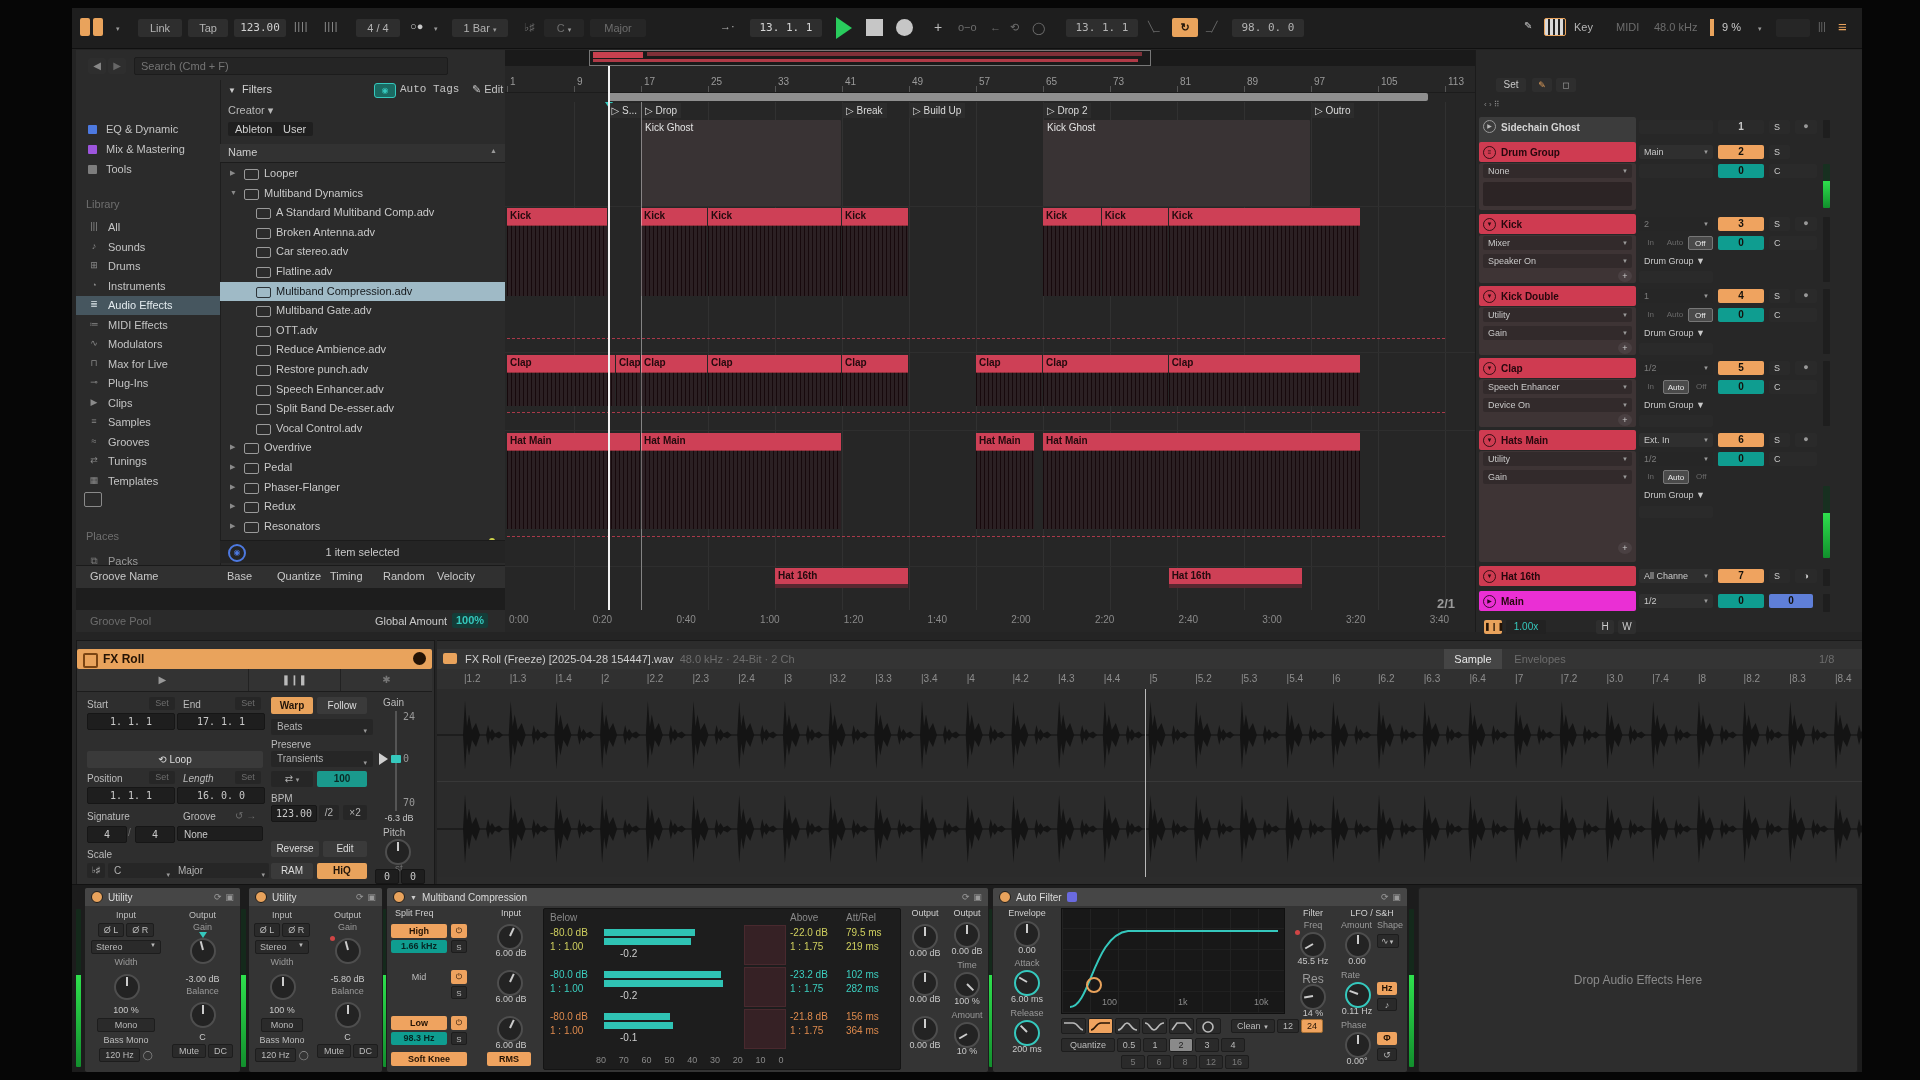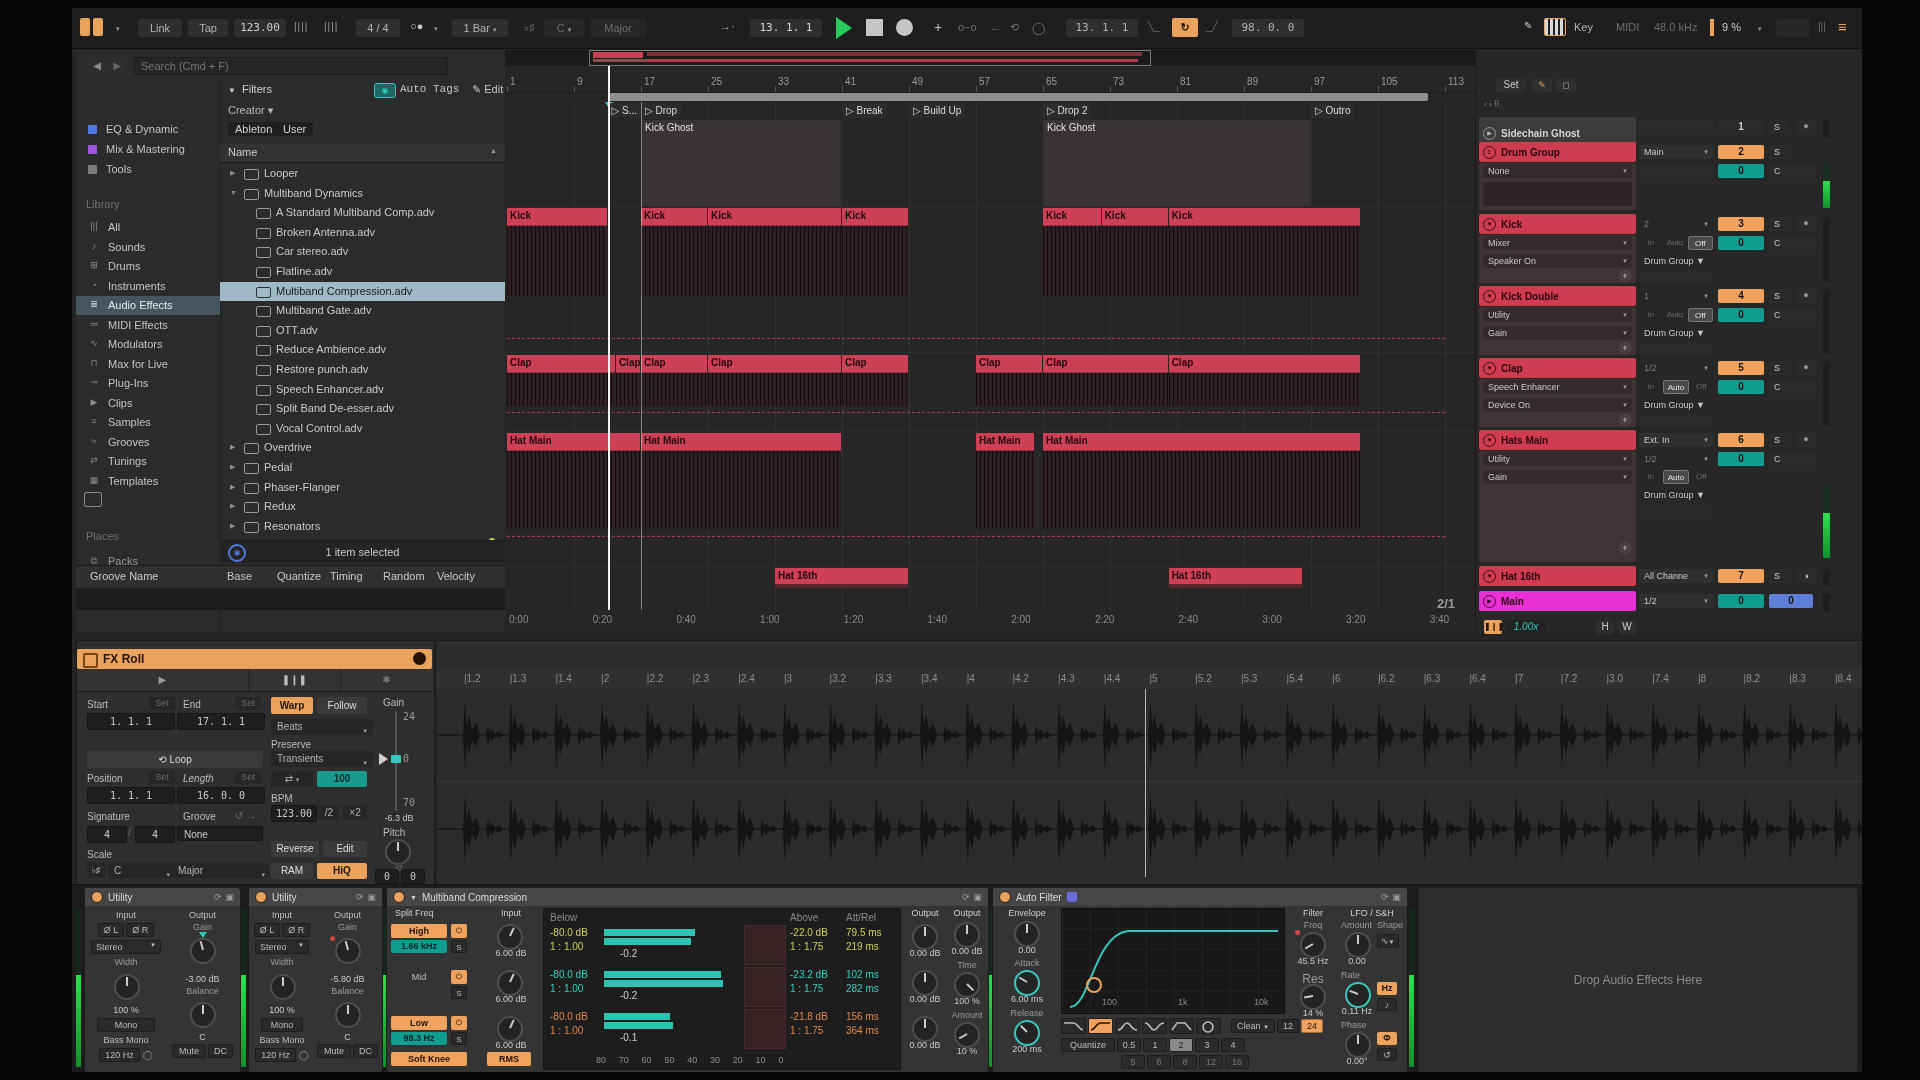--- a/index.html
+++ b/index.html
@@ -277,20 +277,25 @@
     </div>
     <div id="groove-header" class="abs" style="left:0;top:515px;width:429px;height:23px;background:#303030;border-top:1px solid #1a1a1a;">
         <div style="position: absolute; left: 14px; top: 4px; font-size: 11px; color: rgb(201, 201, 201);">Groove Name</div>
         <div style="position: absolute; left: 151px; top: 4px; font-size: 11px; color: rgb(201, 201, 201);">Base</div>
         <div style="position: absolute; left: 201px; top: 4px; font-size: 11px; color: rgb(201, 201, 201);">Quantize</div>
         <div style="position: absolute; left: 254px; top: 4px; font-size: 11px; color: rgb(201, 201, 201);">Timing</div>
         <div style="position: absolute; left: 307px; top: 4px; font-size: 11px; color: rgb(201, 201, 201);">Random</div>
         <div style="position: absolute; left: 361px; top: 4px; font-size: 11px; color: rgb(201, 201, 201);">Velocity</div>
       </div>
     <div class="abs" style="left:0;top:538px;width:429px;height:22px;background:#1d1d1d;"></div>
+    <div class="abs" style="left:0;top:560px;width:429px;height:22px;background:#2a2a2a;">
+      <div class="abs dim" style="left:14px;top:5px;font-size:11px;">Groove Pool</div>
+      <div class="abs" style="left:299px;top:5px;color:#c9c9c9;font-size:11px;">Global Amount</div>
+      <div class="abs tbx" style="left:376px;top:3px;width:36px;height:15px;line-height:15px;background:#143c38;color:#35c8bd;font-size:11px;">100%</div>
+    </div>
   </div>
 
   <div class="abs" id="arr" style="left:433px;top:42px;width:970px;height:582px;background:#262626;overflow:hidden;">
       <div style="position: absolute; left: 0px; top: 0px; width: 970px; height: 16px; background: rgb(26, 26, 26); border-bottom: 1px solid rgb(51, 51, 51);">
         <div style="position: absolute; left: 88px; top: 2px; width: 50px; height: 6px; background: rgb(200, 65, 79);"></div>
         <div style="position: absolute; left: 88px; top: 9px; width: 545px; height: 3px; background: rgb(176, 58, 71);"></div>
         <div style="position: absolute; left: 142px; top: 2px; width: 495px; height: 4px; background: rgb(126, 48, 56);"></div>
         <div style="position: absolute; left: 84px; top: 0px; width: 560px; height: 14px; border: 1px solid rgb(119, 119, 119);"></div>
       </div>
       <div style="position: absolute; left: 0px; top: 16px; width: 970px; height: 26px; background: rgb(38, 38, 38); border-bottom: 1px solid rgb(28, 28, 28);">
@@ -502,21 +507,21 @@
       <div style="position: absolute; left: 924.7px; top: 564px; font-size: 10px; color: rgb(138, 138, 138);">3:40</div>
       <div style="position: absolute; left: 932px; top: 546px; font-size: 13px; color: rgb(154, 154, 154); font-weight: bold;">2/1</div>
     </div>
 
   <div class="abs" id="panel" style="left:1403px;top:42px;width:387px;height:582px;background:#272727;border-left:1px solid #1b1b1b;">
       <div style="position: absolute; left: 20px; top: 28px; width: 30px; height: 14px; background: rgb(46, 46, 46); border-radius: 2px; text-align: center; line-height: 14px; font-size: 10px; color: rgb(201, 201, 201);">Set</div>
       <div style="position: absolute; left: 56px; top: 28px; width: 20px; height: 14px; background: rgb(46, 46, 46); border-radius: 2px; color: rgb(233, 163, 92); text-align: center; line-height: 14px; font-size: 9px;">✎</div>
       <div style="position: absolute; left: 80px; top: 28px; width: 20px; height: 14px; background: rgb(46, 46, 46); border-radius: 2px; color: rgb(170, 170, 170); text-align: center; line-height: 14px; font-size: 9px;">◻</div>
       <div style="position: absolute; left: 8px; top: 50px; font-size: 8px; color: rgb(136, 136, 136);">‹ ›  ⠿</div>
       <div style="position: absolute; left: 0px; top: 67px; width: 361px; height: 24px;">
-        <div style="position: absolute; left: 3px; top: 0px; width: 157px; height: 20px; background: rgb(60, 60, 60); border-radius: 2px; display: flex; align-items: center; gap: 5px; padding: 16px 4px; box-sizing: border-box; overflow: hidden;">
+        <div style="position: absolute; left: 3px; top: 0px; width: 157px; height: 20px; background: rgb(60, 60, 60); border-radius: 2px; display: flex; align-items: flex-end; gap: 5px; padding: 16px 4px; box-sizing: border-box; overflow: hidden;">
           <div class="fold" style="border-color: rgb(154, 154, 154); color: rgb(187, 187, 187);">▶</div>
           <div style="font-size: 10px; font-weight: bold; color: rgb(213, 213, 213); white-space: nowrap;">Sidechain Ghost</div>
         </div>
         <div style="position: absolute; left: 163px; top: 3px; width: 74px; height: 14px; background: rgb(42, 42, 42); border-radius: 2px; color: rgb(185, 185, 185); font-size: 9px; line-height: 14px; padding-left: 5px; box-sizing: border-box; overflow: hidden; white-space: nowrap;"></div>
         <div style="position: absolute; left: 242px; top: 3px; width: 46px; height: 14px; background: rgb(42, 42, 42); border-radius: 2px; color: rgb(201, 201, 201); text-align: center; line-height: 14px; font-size: 10px; font-weight: bold;">1</div>
         <div style="position: absolute; left: 293px; top: 3px; width: 21px; height: 14px; background: rgb(42, 42, 42); border-radius: 2px; color: rgb(208, 208, 208); font-size: 9px; line-height: 14px; padding-left: 5px; box-sizing: border-box; overflow: hidden; white-space: nowrap;">S</div>
         <div style="position: absolute; left: 319px; top: 3px; width: 22px; height: 14px; background: rgb(42, 42, 42); border-radius: 2px; color: rgb(153, 153, 153); text-align: center; line-height: 13px; font-size: 9px;">●</div>
         <div style="position: absolute; left: 347px; top: 3px; width: 7px; height: 18px; background: rgb(30, 30, 30); border-radius: 1px;"></div>
       </div>
       <div style="position: absolute; left: 0px; top: 92px; width: 361px; height: 70px;">
@@ -649,21 +654,21 @@
           <div class="fold" style="">▶</div>
           <div style="font-size: 10px; font-weight: bold; color: rgb(38, 7, 13); white-space: nowrap;">Main</div>
         </div>
         <div style="position: absolute; left: 163px; top: 3px; width: 74px; height: 14px; background: rgb(47, 47, 47); border-radius: 2px; color: rgb(201, 201, 201); font-size: 9px; line-height: 14px; padding-left: 5px; box-sizing: border-box; overflow: hidden; white-space: nowrap;">1/2<span style="float: right; margin-right: 4px; font-size: 6px; color: rgb(154, 154, 154);">▼</span></div>
         <div style="position: absolute; left: 242px; top: 3px; width: 46px; height: 14px; background: rgb(15, 157, 144); border-radius: 2px; color: rgb(20, 17, 12); text-align: center; line-height: 14px; font-size: 10px; font-weight: bold;">0</div>
         <div style="position: absolute; left: 293px; top: 3px; width: 44px; height: 14px; background: rgb(95, 127, 216); border-radius: 2px; color: rgb(20, 17, 12); text-align: center; line-height: 14px; font-size: 10px; font-weight: bold;">0</div>
         <div style="position: absolute; left: 347px; top: 3px; width: 7px; height: 18px; background: rgb(30, 30, 30); border-radius: 1px;"></div>
       </div>
       <div style="position: absolute; left: 0px; top: 568px; width: 387px; height: 20px;">
         <div style="position: absolute; left: 8px; top: 2px; width: 18px; height: 14px; background: rgb(233, 163, 92); border-radius: 2px; color: rgb(36, 19, 5); text-align: center; line-height: 14px; font-size: 8px;">❚❙❚</div>
-        <div style="position: absolute; left: 30px; top: 2px; width: 40px; height: 14px; background: rgb(34, 34, 34); border-radius: 2px; color: rgb(53, 200, 189); text-align: center; line-height: 14px; font-size: 10px; font-style: italic;">1.00x</div>
+        <div style="position: absolute; left: 30px; top: 2px; width: 40px; height: 14px; background: rgb(34, 34, 34); border-radius: 2px; color: rgb(53, 200, 189); text-align: center; line-height: 14px; font-size: 10px;">1.00x</div>
         <div style="position: absolute; left: 120px; top: 2px; width: 18px; height: 14px; background: rgb(46, 46, 46); border-radius: 2px; color: rgb(204, 204, 204); text-align: center; line-height: 14px; font-size: 10px;">H</div>
         <div style="position: absolute; left: 142px; top: 2px; width: 18px; height: 14px; background: rgb(46, 46, 46); border-radius: 2px; color: rgb(204, 204, 204); text-align: center; line-height: 14px; font-size: 10px;">W</div>
       </div>
     </div>
 
   <div class="abs" id="clippanel" style="left:4px;top:632px;width:357px;height:244px;background:#2e2e2e;border:1px solid #191919;">
     <div class="abs obx" style="left:0;top:8px;width:355px;height:20px;text-align:left;">
       <span class="abs" style="left:6px;top:4px;width:11px;height:11px;border:2px solid #7a4413;border-radius:2px;"></span>
       <span class="abs" style="left:26px;top:3px;font-size:12px;color:#241305;">FX Roll</span>
       <span class="abs" style="right:6px;top:3px;width:13px;height:13px;background:#241305;border-radius:50%;"></span>
@@ -728,20 +733,27 @@
     <div class="abs" style="left:306px;top:186px;color:#bbb;">Pitch</div>
     <div class="kn abs" style="left:308px;top:198px;">
         <i style="transform:rotate(0deg)"></i>
       </div>
     <div class="abs dim" style="left:318px;top:222px;">st</div>
     <div class="abs sunk mono" style="left:298px;top:228px;width:22px;height:13px;line-height:13px;text-align:center;">0</div>
     <div class="abs sunk mono" style="left:324px;top:228px;width:22px;height:13px;line-height:13px;text-align:center;">0</div>
   </div>
 
   <div class="abs" id="sample" style="left:365px;top:632px;width:1425px;height:244px;background:#2c2c2c;border-top:1px solid #191919;">
+    <div class="abs" style="left:0;top:8px;width:1425px;height:20px;background:#343434;border-bottom:1px solid #1d1d1d;">
+      <span class="abs" style="left:6px;top:4px;width:14px;height:11px;background:#e9a35c;border-radius:2px;"></span>
+      <span class="abs" style="left:28px;top:4px;color:#cfcfcf;font-size:11px;"><span>FX Roll (Freeze) [2025-04-28 154447].wav</span>&nbsp;&nbsp;<span class="dim">48.0 kHz · 24-Bit · 2 Ch</span></span>
+      <span class="abs" style="left:1007px;top:0;width:58px;height:20px;line-height:20px;text-align:center;background:#454545;color:#e8e8e8;font-size:11px;">Sample</span>
+      <span class="abs dim" style="left:1068px;top:0;width:70px;height:20px;line-height:20px;text-align:center;font-size:11px;">Envelopes</span>
+      <span class="abs dim" style="left:1382px;top:4px;font-size:11px;">1/8</span>
+    </div>
     <div class="abs" id="sruler" style="left:0;top:28px;width:1425px;height:20px;background:#303030;border-bottom:1px solid #1d1d1d;overflow:hidden;">
         <div style="position: absolute; left: 27px; top: 4px; font-size: 10px; color: rgb(142, 142, 142);">|1.2</div>
         <div style="position: absolute; left: 72.7px; top: 4px; font-size: 10px; color: rgb(142, 142, 142);">|1.3</div>
         <div style="position: absolute; left: 118.4px; top: 4px; font-size: 10px; color: rgb(142, 142, 142);">|1.4</div>
         <div style="position: absolute; left: 164.1px; top: 4px; font-size: 10px; color: rgb(142, 142, 142);">|2</div>
         <div style="position: absolute; left: 209.8px; top: 4px; font-size: 10px; color: rgb(142, 142, 142);">|2.2</div>
         <div style="position: absolute; left: 255.5px; top: 4px; font-size: 10px; color: rgb(142, 142, 142);">|2.3</div>
         <div style="position: absolute; left: 301.2px; top: 4px; font-size: 10px; color: rgb(142, 142, 142);">|2.4</div>
         <div style="position: absolute; left: 346.9px; top: 4px; font-size: 10px; color: rgb(142, 142, 142);">|3</div>
         <div style="position: absolute; left: 392.6px; top: 4px; font-size: 10px; color: rgb(142, 142, 142);">|3.2</div>

